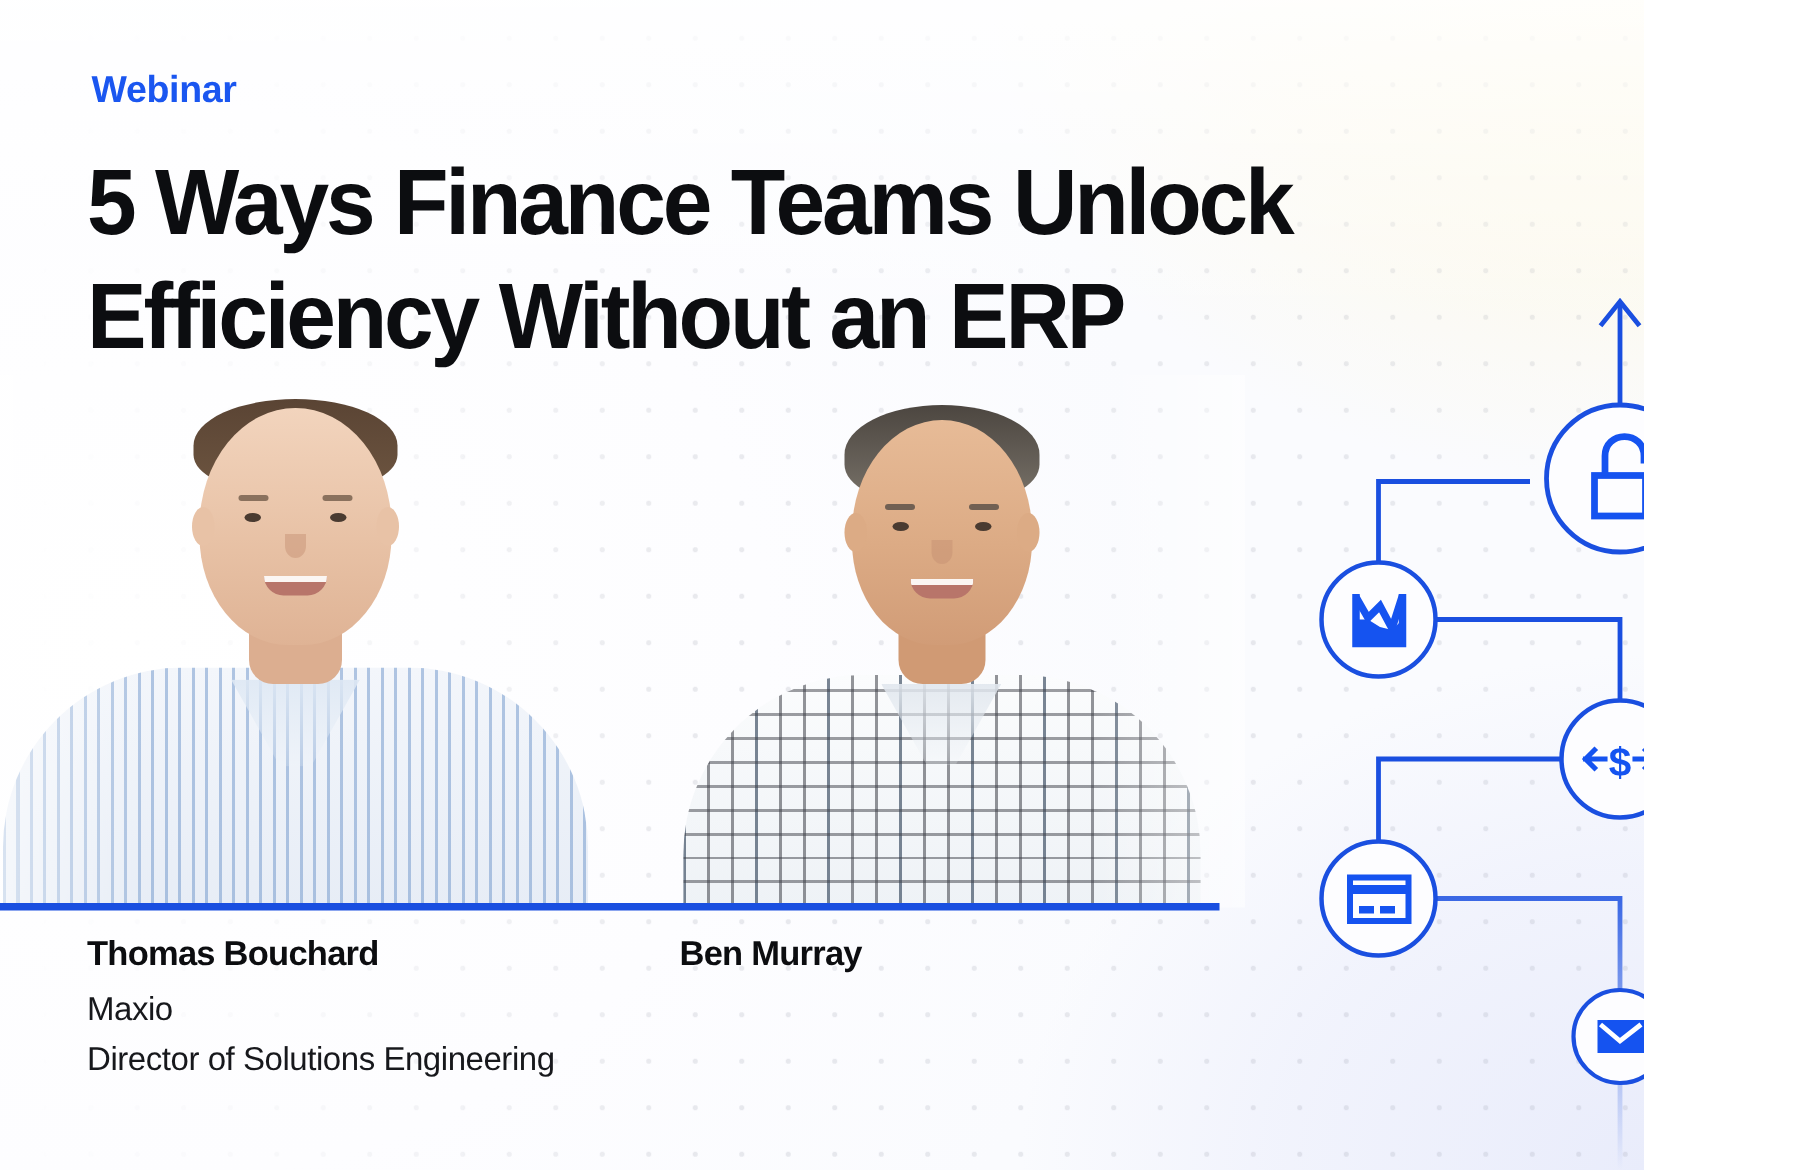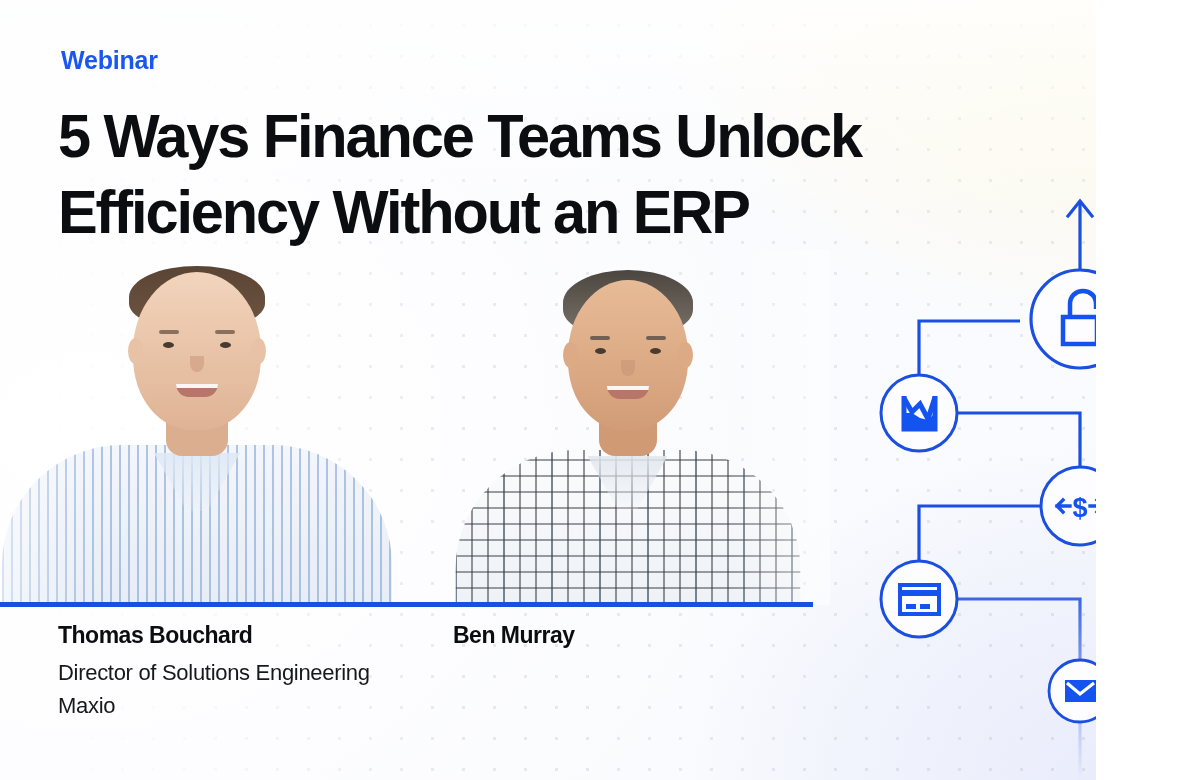--- a/index.html
+++ b/index.html
@@ -287,22 +287,22 @@
 
     <div class="photo-fade"></div>
   </div>
 
   <div class="divider"></div>
 
   <div class="speakers">
 
     <div class="speaker speaker-1">
       <div class="sp-name">Thomas Bouchard</div>
+      <div class="sp-line">Maxio</div>
       <div class="sp-line">Director of Solutions Engineering</div>
-      <div class="sp-line">Maxio</div>
     </div>
 
     <div class="speaker speaker-2">
       <div class="sp-name">Ben Murray</div>
     </div>
 
   </div>
 
   <div class="flow">
     <svg width="340" height="600" viewBox="0 0 340 600" fill="none" xmlns="http://www.w3.org/2000/svg">

